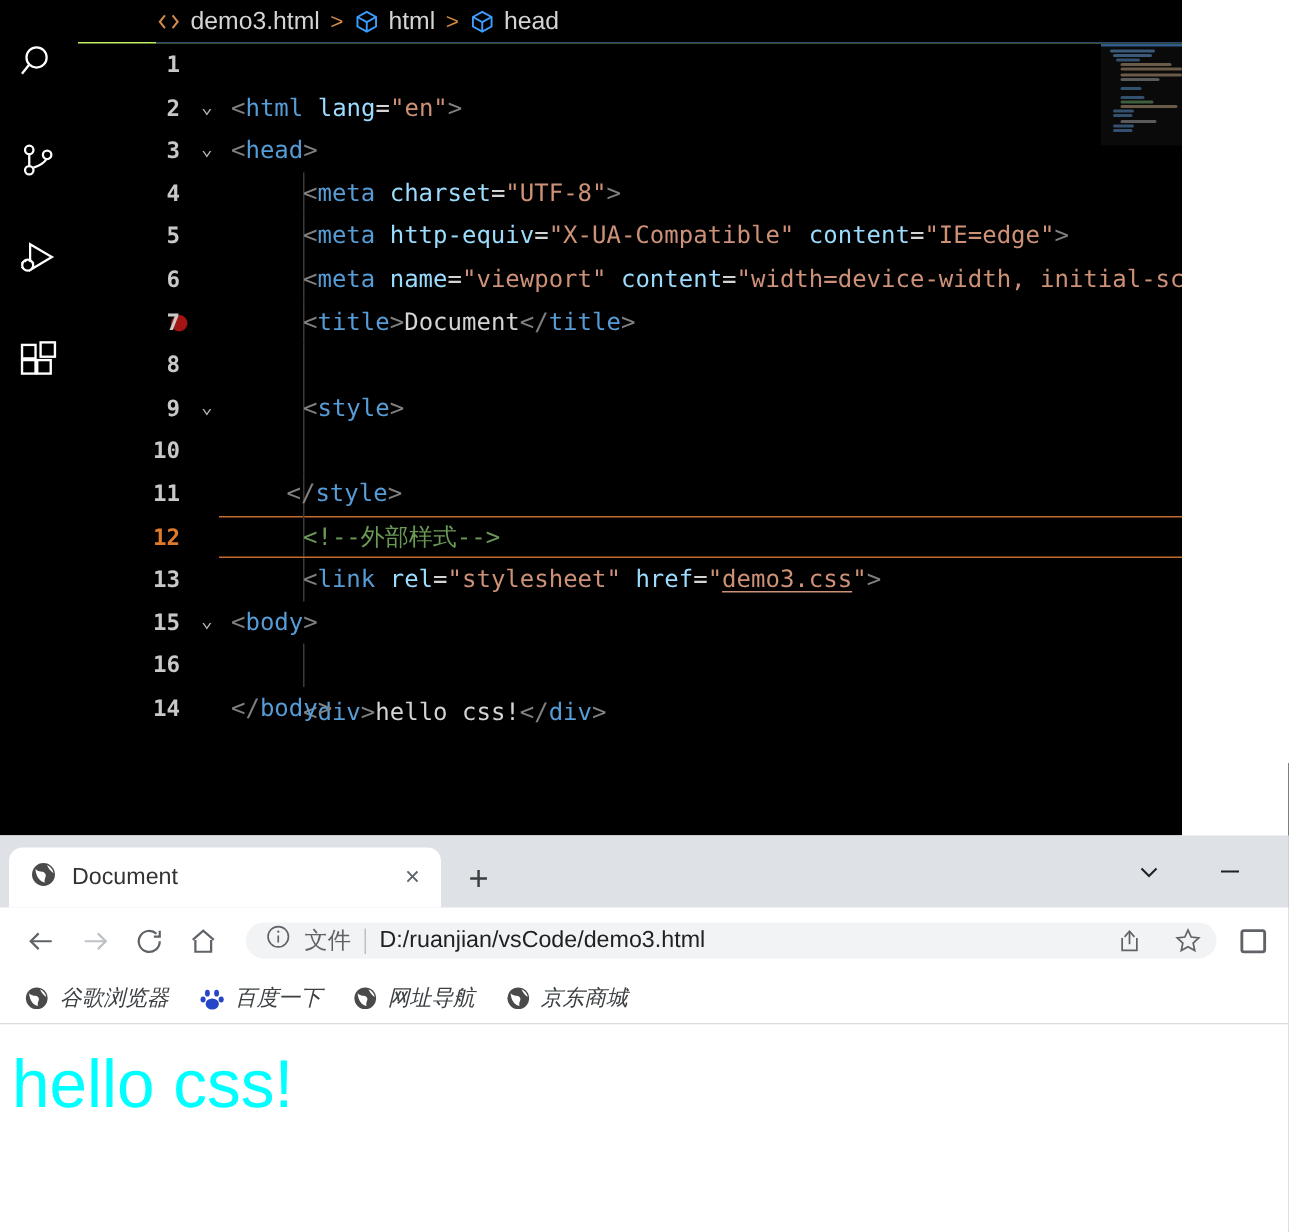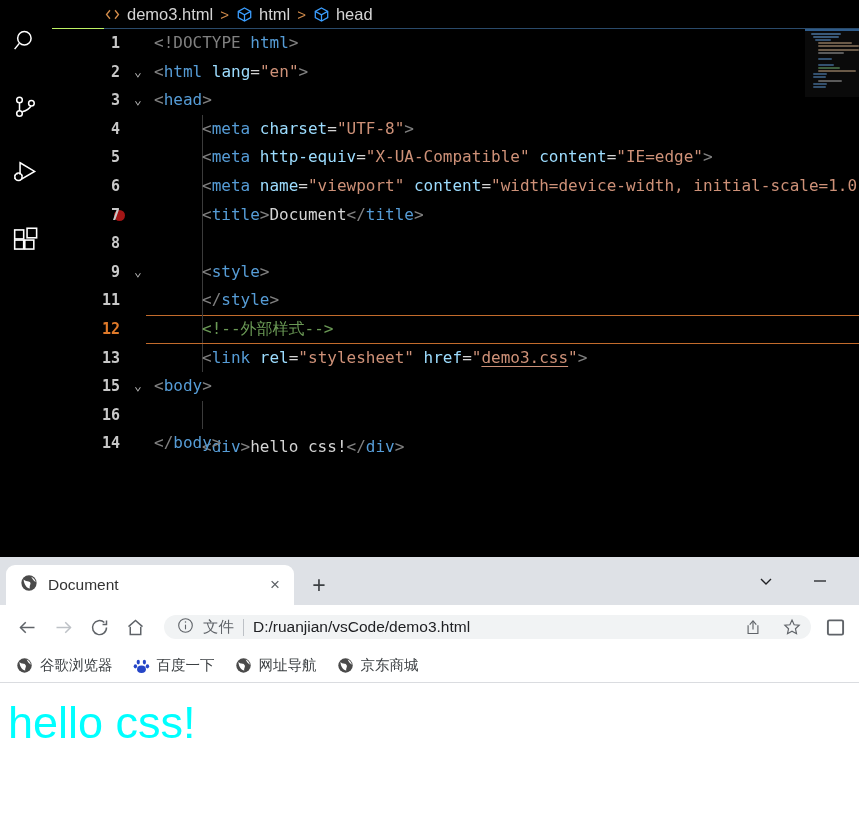--- a/index.html
+++ b/index.html
@@ -4,21 +4,21 @@
 <style>
   * { box-sizing: border-box; margin: 0; padding: 0; }
   html, body { width: 859px; height: 821px; overflow: hidden; }
   body {
     font-family: "Liberation Sans", sans-serif;
     background: #ffffff;
   }
 
   
   #vscode {
-    position: absolute; left: 0; top: 0; width: 859px; height: 557px;
+    position: absolute; left: 0; top: 0; width: 788px; height: 557px;
     background: #bef264;
     display: flex;
   }
 
   
   #activity-bar {
     width: 52px; height: 557px; background: #000000;
     display: flex; flex-direction: column; align-items: center;
     padding-top: 22px; gap: 28px; flex: none;
   }
@@ -149,21 +149,21 @@
     justify-content: center; cursor: pointer; flex: none; }
   #side-panel-btn { width: 28px; height: 30px; display: flex; align-items: center;
     justify-content: center; cursor: pointer; flex: none; }
 
   #bookmarks {
     height: 34px; background: #fff; display: flex; align-items: center;
     padding: 0 8px; gap: 4px; border-bottom: 1px solid #dadce0;
   }
   .bm { display: flex; align-items: center; gap: 7px; padding: 4px 8px;
     border-radius: 5px; cursor: pointer; }
-  .bm-label { font-size: 14.5px; color: #3c4043; white-space: nowrap; }
+  .bm-label { font-size: 14.5px; color: #3c4043; white-space: nowrap; font-style: italic; }
 
   #viewport { background: #fff; height: 166px; position: relative; }
   #hello { font-family: "Liberation Sans", sans-serif;
     font-size: 45px; color: #00ffff; padding: 14px 8px 0 8px;
     line-height: 1.15; white-space: nowrap; }
 </style>
 </head>
 <body>
 
 <div id="vscode">
@@ -228,30 +228,31 @@
           <path d="M2.7 6.3 L10 10.3 L17.3 6.3"></path>
             <path d="M10 10.3 L10 17.7"></path>
         </svg>
       </span>
       <span class="bc-txt">head</span>
     </div>
     <div id="editor-top-line"></div>
 
     <div id="code-area">
       <div id="code-lines">
-          <div class="line"><span class="ln">1</span><span class="code-text" style="left: 102px;"><span class="t-brack">&lt;!DOCTYPE </span><span class="t-doct">html</span><span class="t-brack">&gt;</span></span></div>
+          <div class="line"><span class="ln">1</span></div>
           <div class="line"><span class="ln">2</span><span class="fold">⌄</span><span class="code-text" style="left: 102px;"><span class="t-brack">&lt;</span><span class="t-tag">html</span><span class="t-text"> </span><span class="t-attr">lang</span><span class="t-eq">=</span><span class="t-str">"en"</span><span class="t-brack">&gt;</span></span></div>
           <div class="line"><span class="ln">3</span><span class="fold">⌄</span><span class="code-text" style="left: 102px;"><span class="t-brack">&lt;</span><span class="t-tag">head</span><span class="t-brack">&gt;</span></span></div>
           <div class="line"><span class="ln">4</span><span class="guide"></span><span class="code-text" style="left: 150px;"><span class="t-brack">&lt;</span><span class="t-tag">meta</span><span class="t-text"> </span><span class="t-attr">charset</span><span class="t-eq">=</span><span class="t-str">"UTF-8"</span><span class="t-brack">&gt;</span></span></div>
           <div class="line"><span class="ln">5</span><span class="guide"></span><span class="code-text" style="left: 150px;"><span class="t-brack">&lt;</span><span class="t-tag">meta</span><span class="t-text"> </span><span class="t-attr">http-equiv</span><span class="t-eq">=</span><span class="t-str">"X-UA-Compatible"</span><span class="t-text"> </span><span class="t-attr">content</span><span class="t-eq">=</span><span class="t-str">"IE=edge"</span><span class="t-brack">&gt;</span></span></div>
           <div class="line"><span class="ln">6</span><span class="guide"></span><span class="code-text" style="left: 150px;"><span class="t-brack">&lt;</span><span class="t-tag">meta</span><span class="t-text"> </span><span class="t-attr">name</span><span class="t-eq">=</span><span class="t-str">"viewport"</span><span class="t-text"> </span><span class="t-attr">content</span><span class="t-eq">=</span><span class="t-str">"width=device-width, initial-scale=1.0"</span></span></div>
           <div class="line"><span class="bp"></span><span class="ln">7</span><span class="guide"></span><span class="code-text" style="left: 150px;"><span class="t-brack">&lt;</span><span class="t-tag">title</span><span class="t-brack">&gt;</span><span class="t-text">Document</span><span class="t-brack">&lt;/</span><span class="t-tag">title</span><span class="t-brack">&gt;</span></span></div>
           <div class="line"><span class="ln">8</span><span class="guide"></span><span class="code-text" style="left: 150px;"></span></div>
           <div class="line"><span class="ln">9</span><span class="fold">⌄</span><span class="guide"></span><span class="code-text" style="left: 150px;"><span class="t-brack">&lt;</span><span class="t-tag">style</span><span class="t-brack">&gt;</span></span></div>
-          <div class="line"><span class="ln">11</span><span class="guide"></span><span class="code-text" style="left: 150px;"><span class="t-brack">&lt;/</span><span class="t-tag">style</span><span class="t-brack">&gt;</span></span></div>
+          <div class="line"><span class="ln">10</span><span class="guide"></span><span class="code-text" style="left: 150px;"></span></div>
+          <div class="line"><span class="ln">11</span><span class="guide"></span><span class="code-text" style="left: 139px;"><span class="t-brack">&lt;/</span><span class="t-tag">style</span><span class="t-brack">&gt;</span></span></div>
           <div class="line active"><span class="ln">12</span><span class="guide"></span><span class="code-text" style="left: 150px;"><span class="t-cmt">&lt;!--外部样式--&gt;</span></span></div>
           <div class="line"><span class="ln">13</span><span class="guide"></span><span class="code-text" style="left: 150px;"><span class="t-brack">&lt;</span><span class="t-tag">link</span><span class="t-text"> </span><span class="t-attr">rel</span><span class="t-eq">=</span><span class="t-str">"stylesheet"</span><span class="t-text"> </span><span class="t-attr">href</span><span class="t-eq">=</span><span class="t-str">"</span><span class="t-link">demo3.css</span><span class="t-str">"</span><span class="t-brack">&gt;</span></span></div>
           <div class="line"><span class="ln">15</span><span class="fold">⌄</span><span class="code-text" style="left: 102px;"><span class="t-brack">&lt;</span><span class="t-tag">body</span><span class="t-brack">&gt;</span></span></div>
           <div class="line"><span class="ln">16</span><span class="guide"></span><span class="code-text" style="left: 150px; margin-top: 32px;"><span class="t-brack">&lt;</span><span class="t-tag">div</span><span class="t-brack">&gt;</span><span class="t-text">hello css!</span><span class="t-brack">&lt;/</span><span class="t-tag">div</span><span class="t-brack">&gt;</span></span></div>
           <div class="line"><span class="ln">14</span><span class="code-text" style="left: 102px;"><span class="t-brack">&lt;/</span><span class="t-tag">body</span><span class="t-brack">&gt;</span></span></div>
         </div>
       <div id="minimap">
         <div id="mm-slider"></div>
       <div class="mm" style="width: 30px; margin-left: 6px; background: rgb(58, 90, 122);"></div>
           <div class="mm" style="width: 26px; margin-left: 8px; background: rgb(58, 90, 122);"></div>

